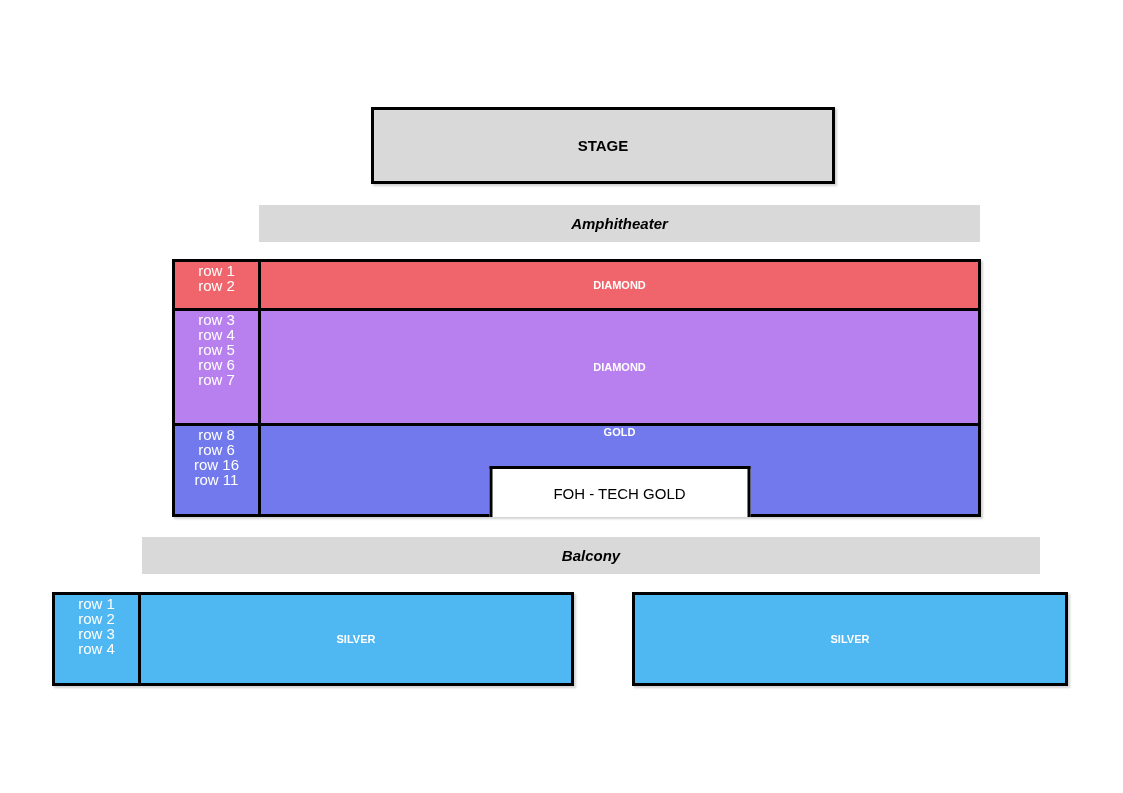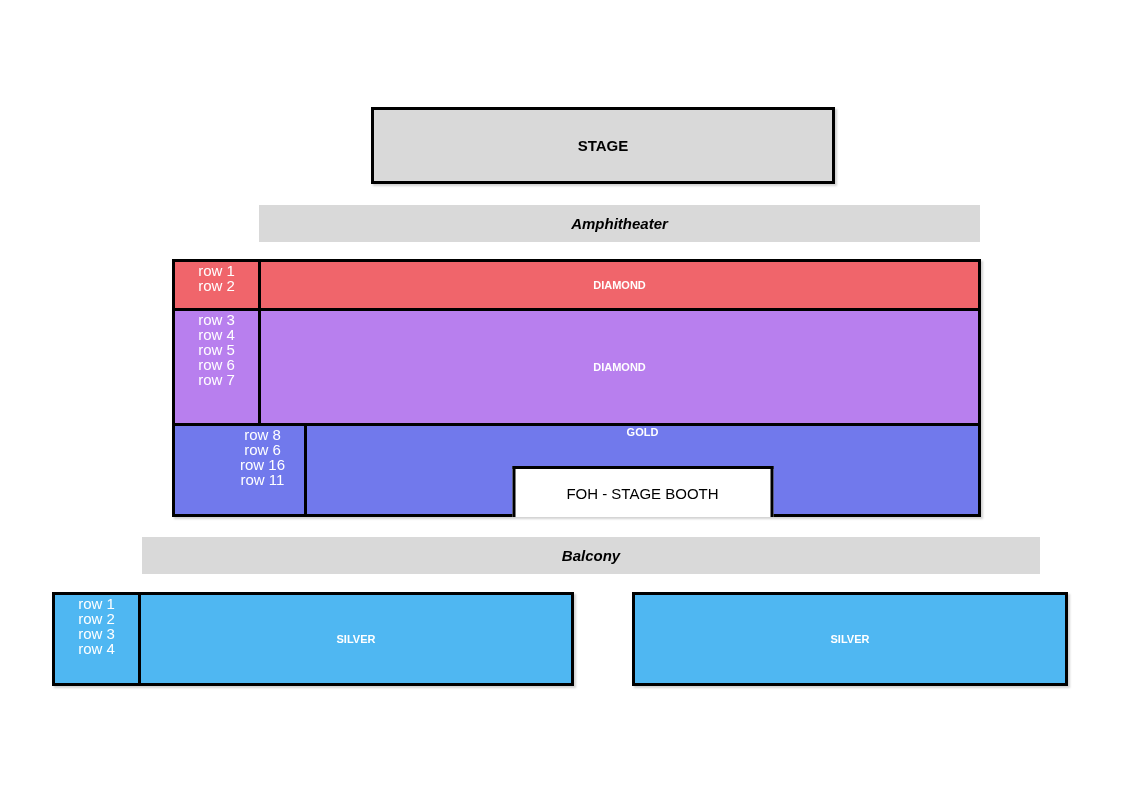--- a/index.html
+++ b/index.html
@@ -42,21 +42,21 @@
     position: absolute;
     left: 172px; top: 259px;
     width: 809px; height: 258px;
     border: 3px solid #000;
     display: flex; flex-direction: column;
   }
   .band { display: flex; }
   .band + .band { border-top: 3px solid #000; }
   .band-diamond  { height: 46px; }
   .band-platinum { height: 115px; }
-  .band-gold     { height: 91px; position: relative; padding-left: 46px; }
+  .band-gold     { height: 91px; position: relative; }
 
   .rows-col {
     width: 86px;
     border-right: 3px solid #000;
     display: flex; flex-direction: column; justify-content: flex-start;
     align-items: center;
     padding: 1px 0;
   }
   .row-label {
     color: #ffffff; font-size: 15px; line-height: 1;
@@ -138,21 +138,21 @@
     <div class="band band-gold" style="background-color: rgb(113, 121, 236);">
       <div class="rows-col">
         <div class="row-label">row 8</div>
         <div class="row-label">row 6</div>
         <div class="row-label">row 16</div>
         <div class="row-label">row 11</div>
       </div>
       <div class="band-main">
         <span class="section-label">GOLD</span>
         <div class="foh-box">
-          <span>FOH - STAGE BOOTH</span>
+          <span>FOH - TECH GOLD</span>
         </div>
       </div>
     </div>
 
   </div>
 
   <div class="bar bar-balcony">
     <span>Balcony</span>
   </div>
 

